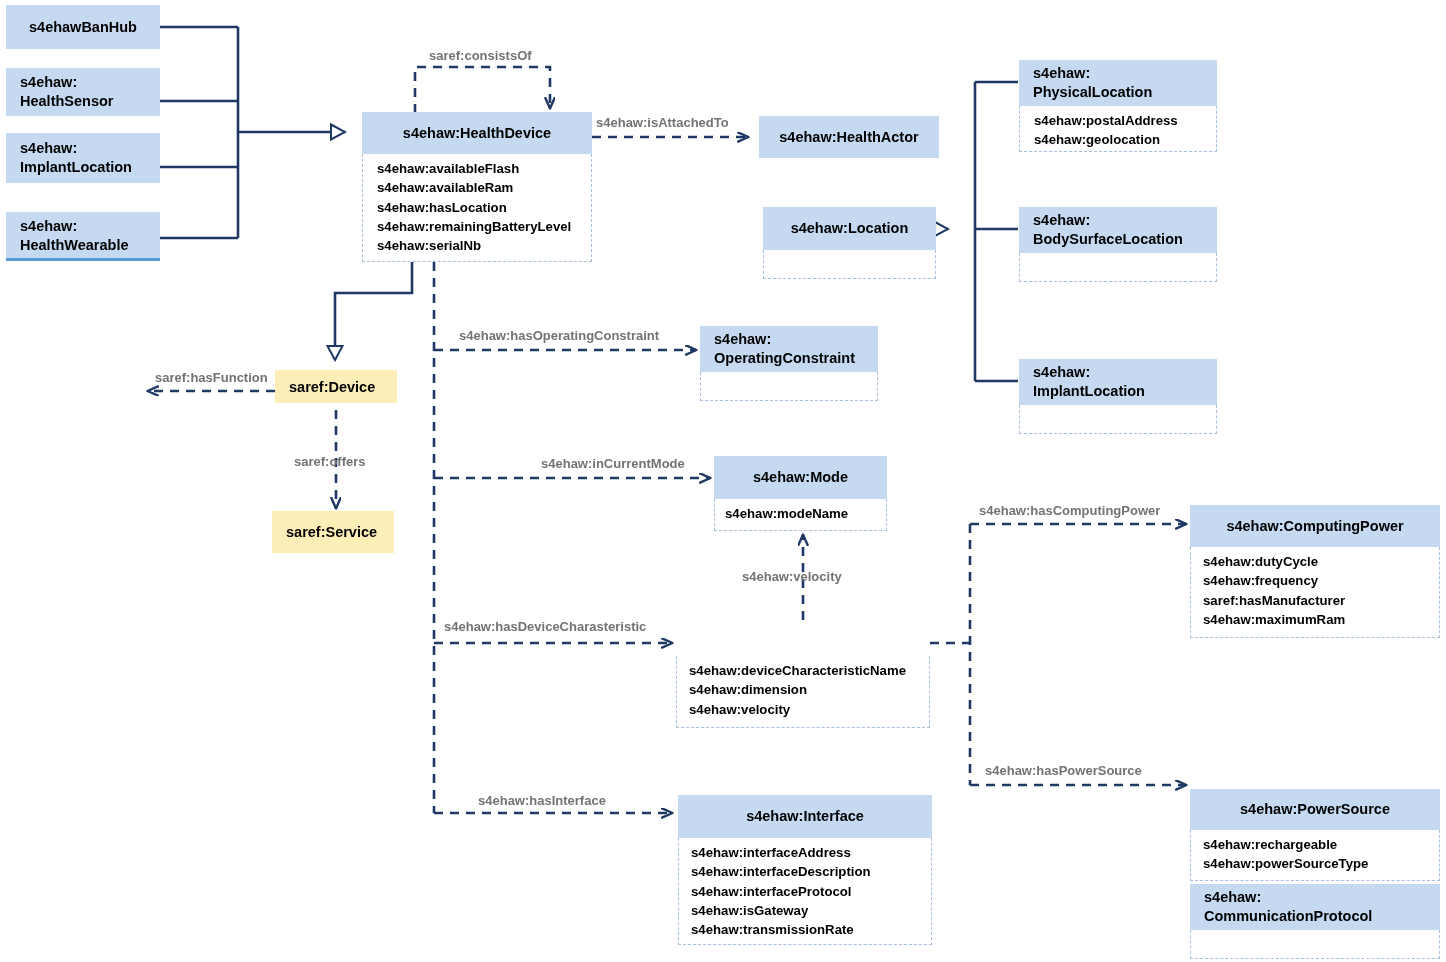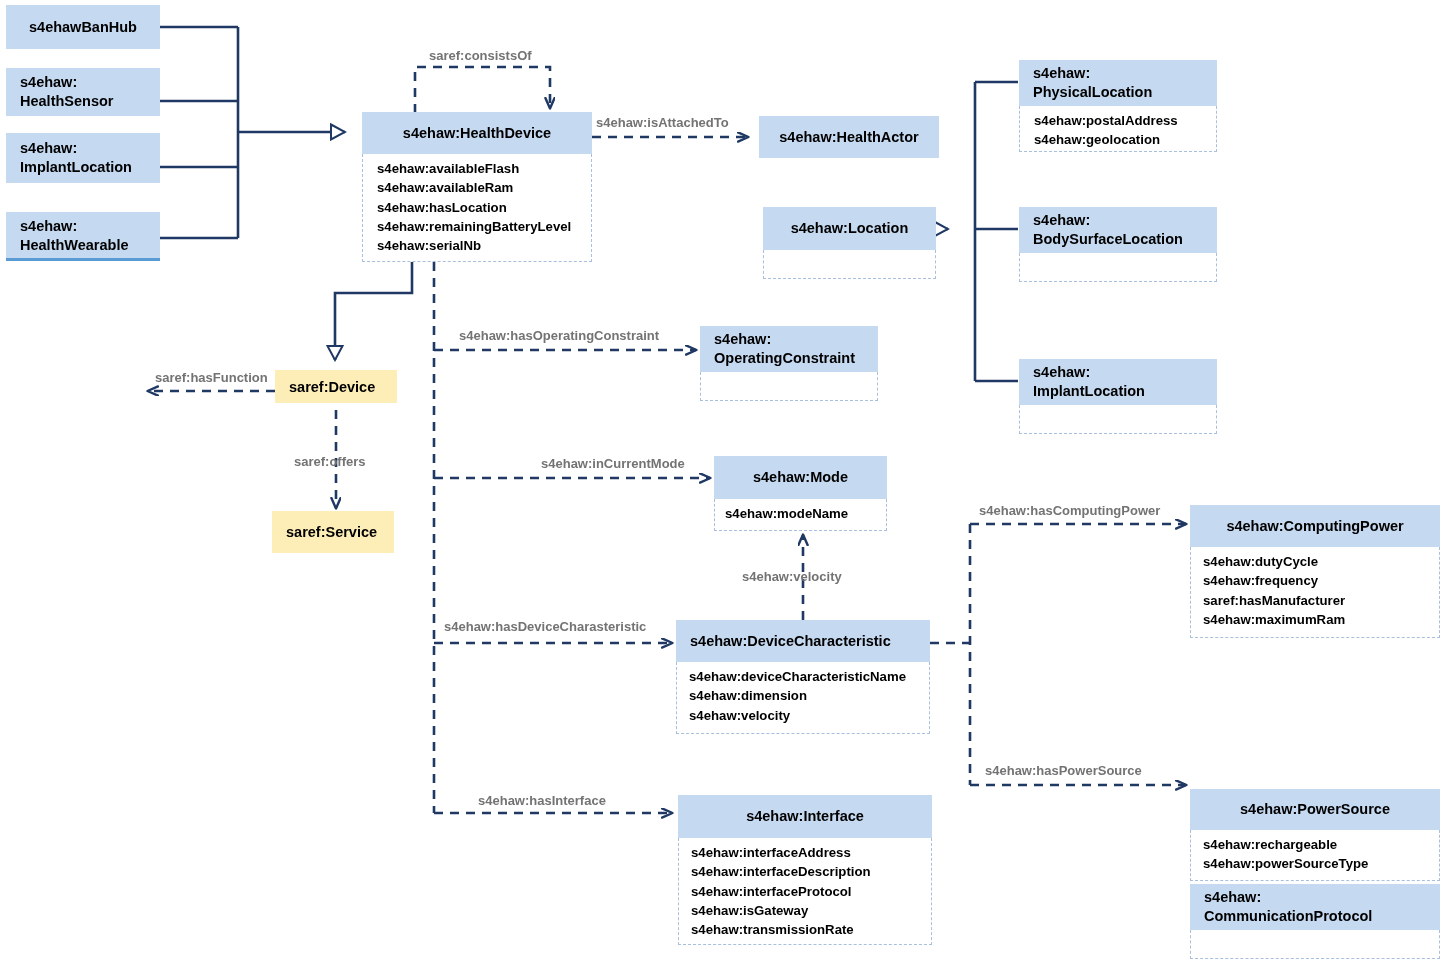--- a/index.html
+++ b/index.html
@@ -238,24 +238,21 @@
   <div class="uml-class" style="left:714px; top:456px; width:173px; height:75px;">
     <div class="uml-head center" style="height:43px;">
       <span class="ln">s4ehaw:Mode</span>
     </div>
     <div class="uml-attrs" style="height:32px; padding-left:10px;">
       <div class="at">s4ehaw:modeName</div>
     </div>
   </div>
 
   <div class="uml-class" style="left:676px; top:620px; width:254px; height:114px;">
-    <div class="uml-head left" style="height:42px;">
-      <span class="ln">s4ehaw:DeviceCharacteristic</span>
-    </div>
-    <div class="uml-attrs" style="height:72px; padding-left:12px;">
+    <div class="uml-attrs" style="height:72px; padding-left:12px;margin-top:36px;">
       <div class="at">s4ehaw:deviceCharacteristicName</div>
       <div class="at">s4ehaw:dimension</div>
       <div class="at">s4ehaw:velocity</div>
     </div>
   </div>
 
   <div class="uml-class" style="left:1190px; top:505px; width:250px; height:133px;">
     <div class="uml-head center" style="height:42px;">
       <span class="ln">s4ehaw:ComputingPower</span>
     </div>

